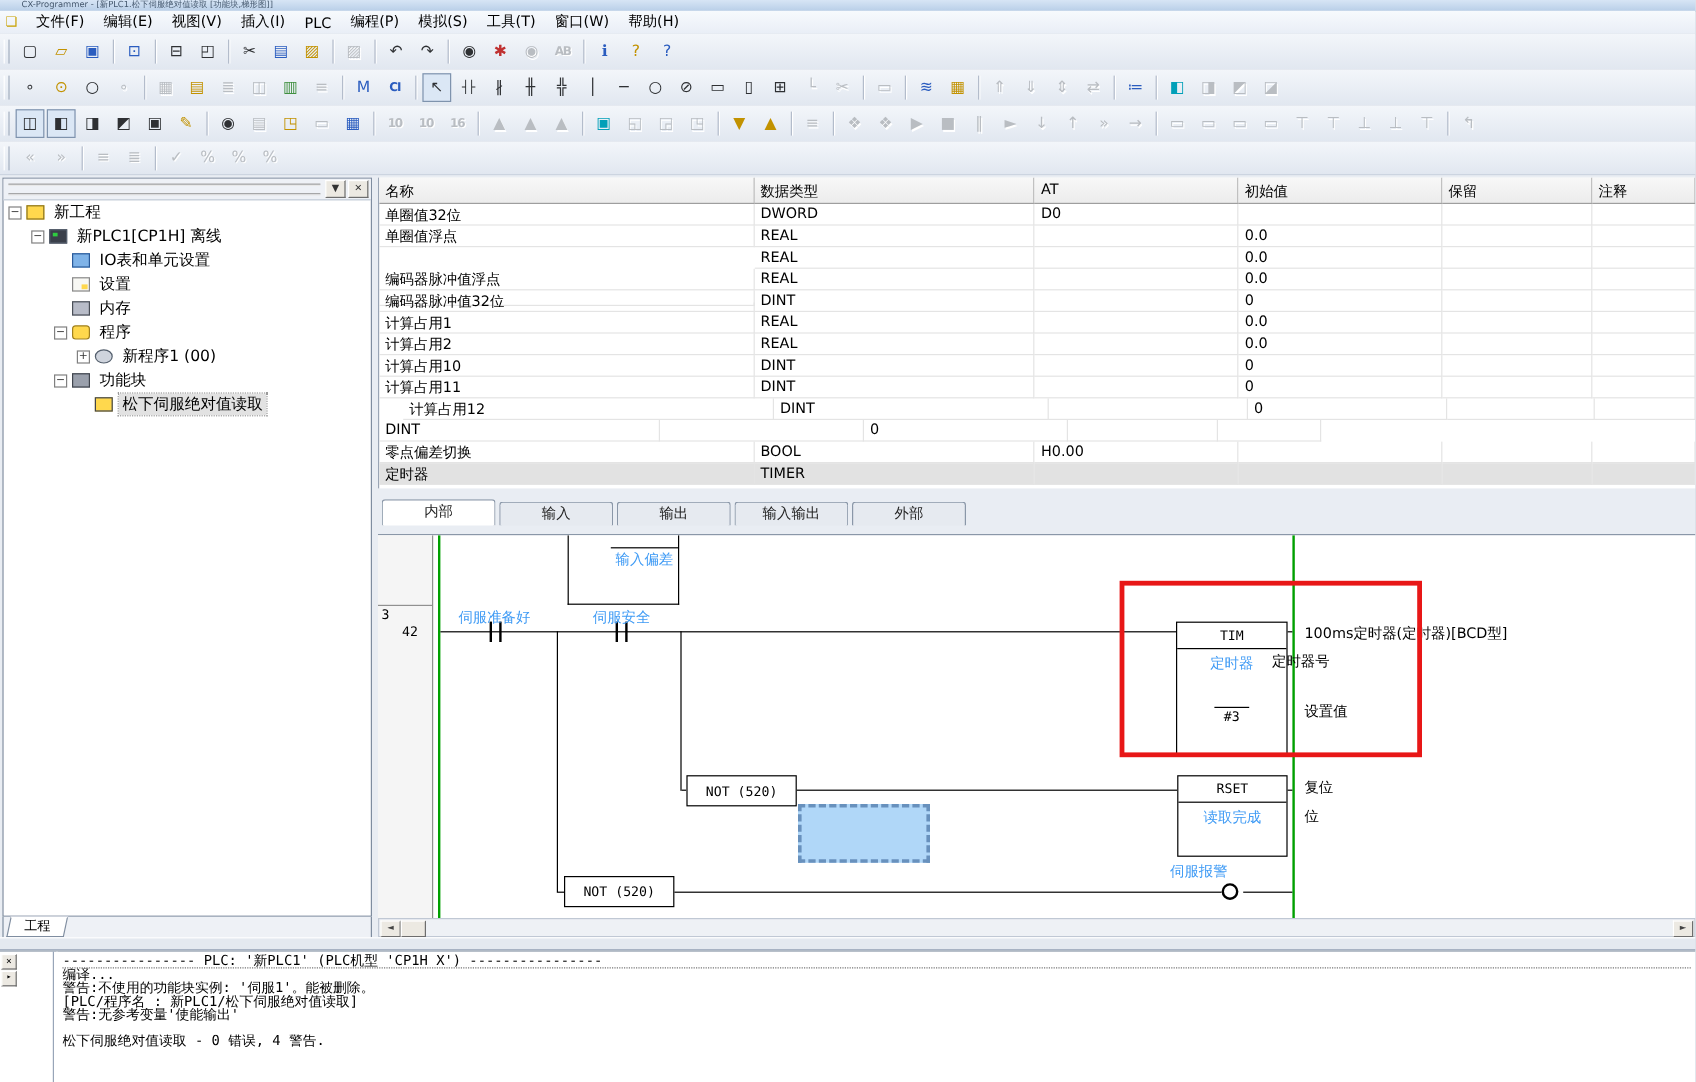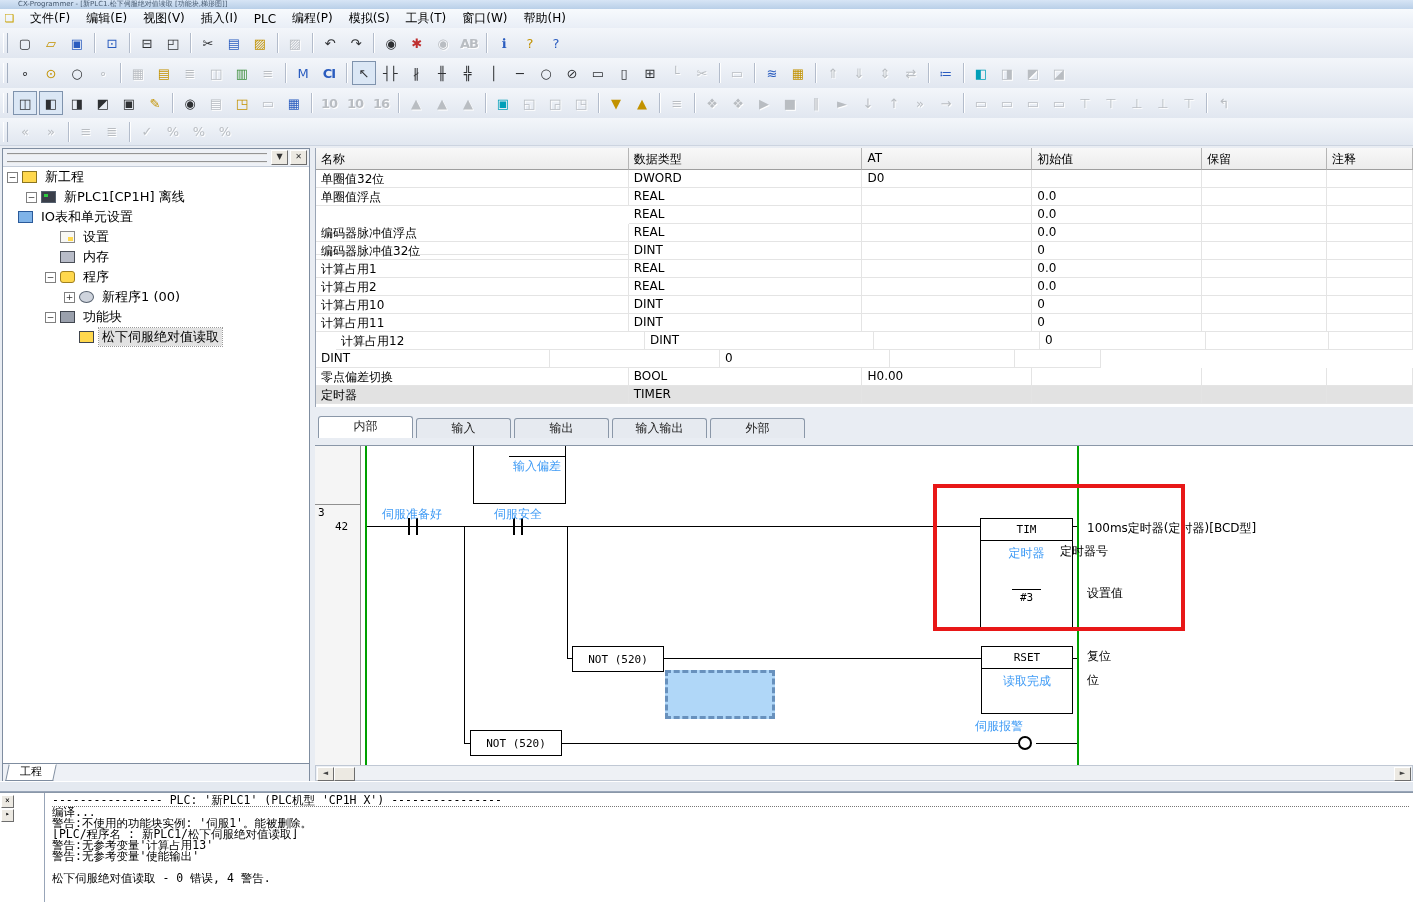--- a/index.html
+++ b/index.html
@@ -15,21 +15,21 @@
   .menu-item{padding:2px 8px;cursor:default;}
   
   .tbrow{position:absolute;left:0;width:1413px;display:flex;align-items:center;
     background:linear-gradient(#f3f6fa,#e1e7f0);border-bottom:1px solid #ccd4e0;}
   #tb1{top:28px;height:30px;} #tb2{top:58px;height:30px;} #tb3{top:88px;height:30px;} #tb4{top:118px;height:27px;}
   .grip{width:3px;height:20px;margin:0 4px 0 3px;border-left:1px solid #fff;border-right:1px solid #a3aebf;}
   .tbsep{width:1px;height:20px;background:#b3bccb;box-shadow:1px 0 0 #fff;margin:0 4px;}
   .tbtn{width:22px;height:22px;margin:0 1px;display:flex;align-items:center;justify-content:center;
     border:1px solid transparent;color:#2e3033;font-size:13px;cursor:default;}
   .tbtn .glyph{pointer-events:none;}
-  .tbtn .sm{font-size:13px;letter-spacing:-1px;font-weight:bold;}
+  .tbtn .sm{font-size:10px;letter-spacing:-1px;font-weight:bold;}
   .tbtn.y{color:#c29200;} .tbtn.b{color:#2a5cbf;} .tbtn.r{color:#bf3030;}
   .tbtn.g{color:#3f8f3f;} .tbtn.cy{color:#009fb8;}
   .tbtn.dis{color:#b9bdc2;text-shadow:1px 1px 0 #fff;}
   .tbtn.pressed{border-color:#7f93ad;background:#dbe7f5;}
   
   .treepanel{position:absolute;left:2px;top:148px;width:308px;height:616px;background:#fff;
     border:1px solid #7f8da0;box-sizing:border-box;}
   .treehead{height:17px;background:#eef1f6;border-bottom:1px solid #c4ccd8;display:flex;align-items:center;}
   .hgrip{flex:1;height:6px;margin:0 4px;border-top:2px groove #e8e8e8;border-bottom:2px groove #e8e8e8;}
   .hbtn{width:15px;height:13px;margin-right:2px;background:#ece9e2;border:1px solid;
@@ -518,21 +518,21 @@
         <div class="tree-row" style="padding-left: 4px;">
           <span class="toggle">−</span>
           <span class="ti ti-project"></span>
           <span class="tlabel">新工程</span>
         </div>
         <div class="tree-row" style="padding-left: 23px;">
           <span class="toggle">−</span>
           <span class="ti ti-plc"></span>
           <span class="tlabel">新PLC1[CP1H] 离线</span>
         </div>
-        <div class="tree-row" style="">
+        <div class="tree-row" style="padding-left: 42px;">
           <span class="toggle-space"></span>
           <span class="ti ti-io-table"></span>
           <span class="tlabel">IO表和单元设置</span>
         </div>
         <div class="tree-row" style="padding-left: 42px;">
           <span class="toggle-space"></span>
           <span class="ti ti-settings"></span>
           <span class="tlabel">设置</span>
         </div>
         <div class="tree-row" style="padding-left: 42px;">
@@ -761,20 +761,19 @@
 
   <div class="output">
     <div class="outx">×</div>
     <div class="outa">▸</div>
     <div class="outsep"></div>
     <div class="outlines">
         <div class="oline first">---------------- PLC: '新PLC1' (PLC机型 'CP1H X') ----------------</div>
         <div class="oline">编译...</div>
         <div class="oline">警告:不使用的功能块实例: '伺服1'。能被删除。</div>
         <div class="oline">[PLC/程序名 : 新PLC1/松下伺服绝对值读取]</div>
-        <div class="oline">警告:无参考变量'计算占用13'</div>
         <div class="oline">警告:无参考变量'使能输出'</div>
         <div class="oline"></div>
         <div class="oline">松下伺服绝对值读取 - 0 错误, 4 警告.</div>
       </div>
   </div>
 
 </div>
 
 </body></html>

